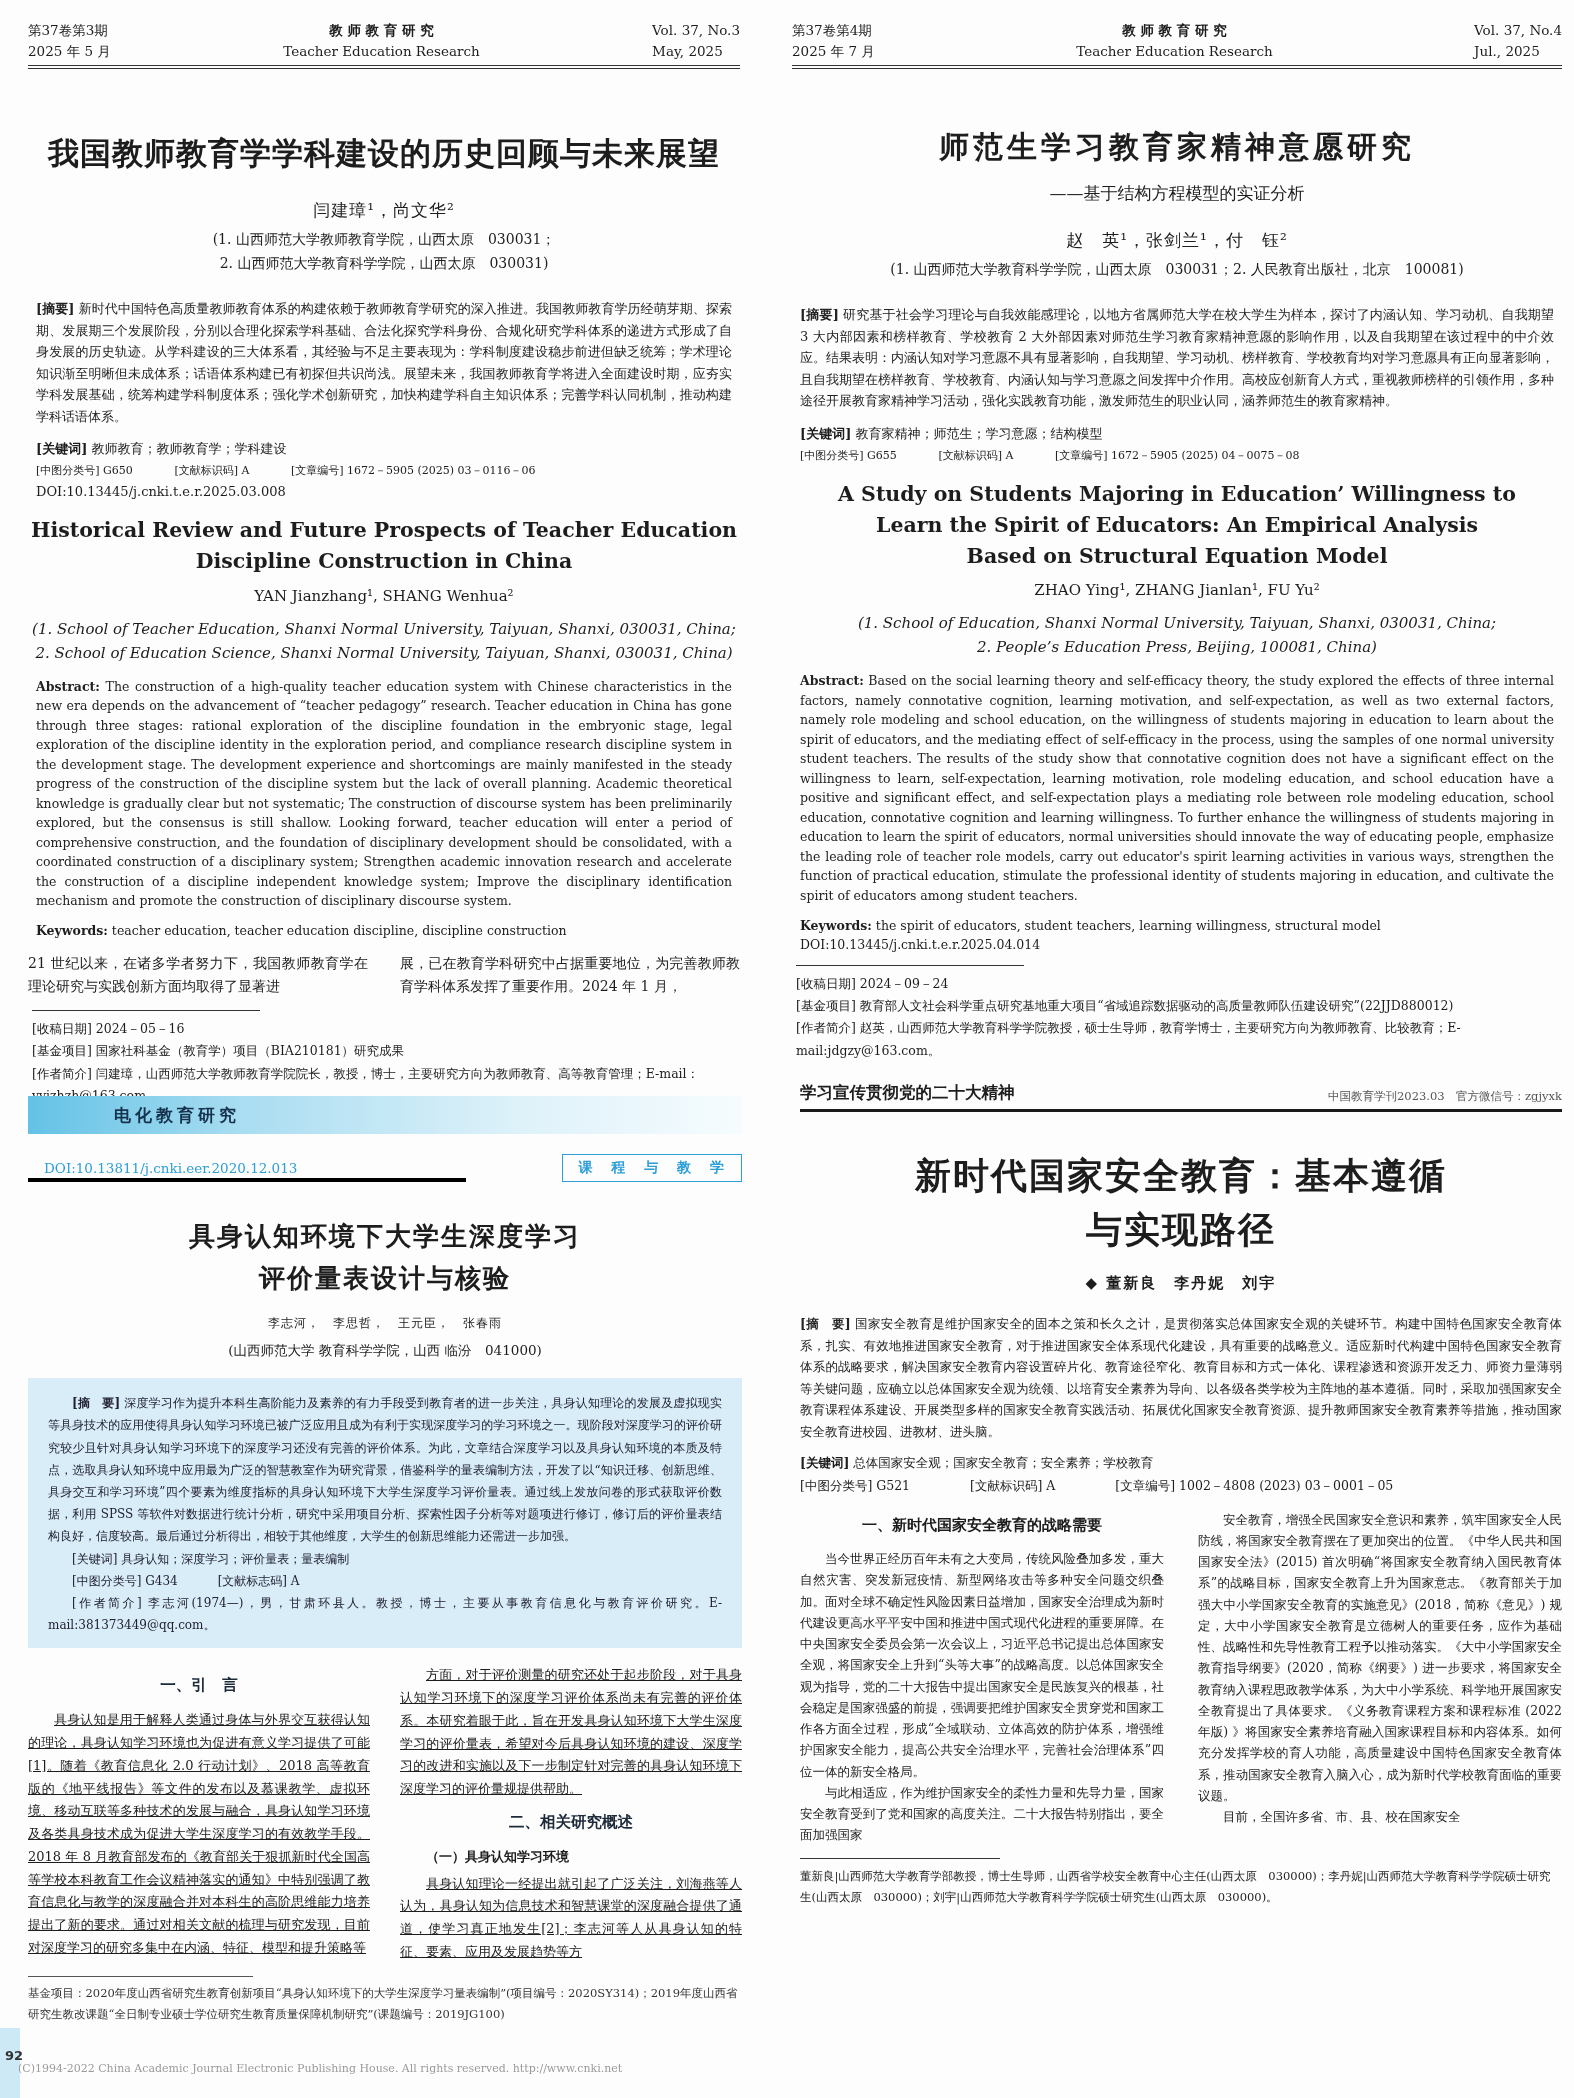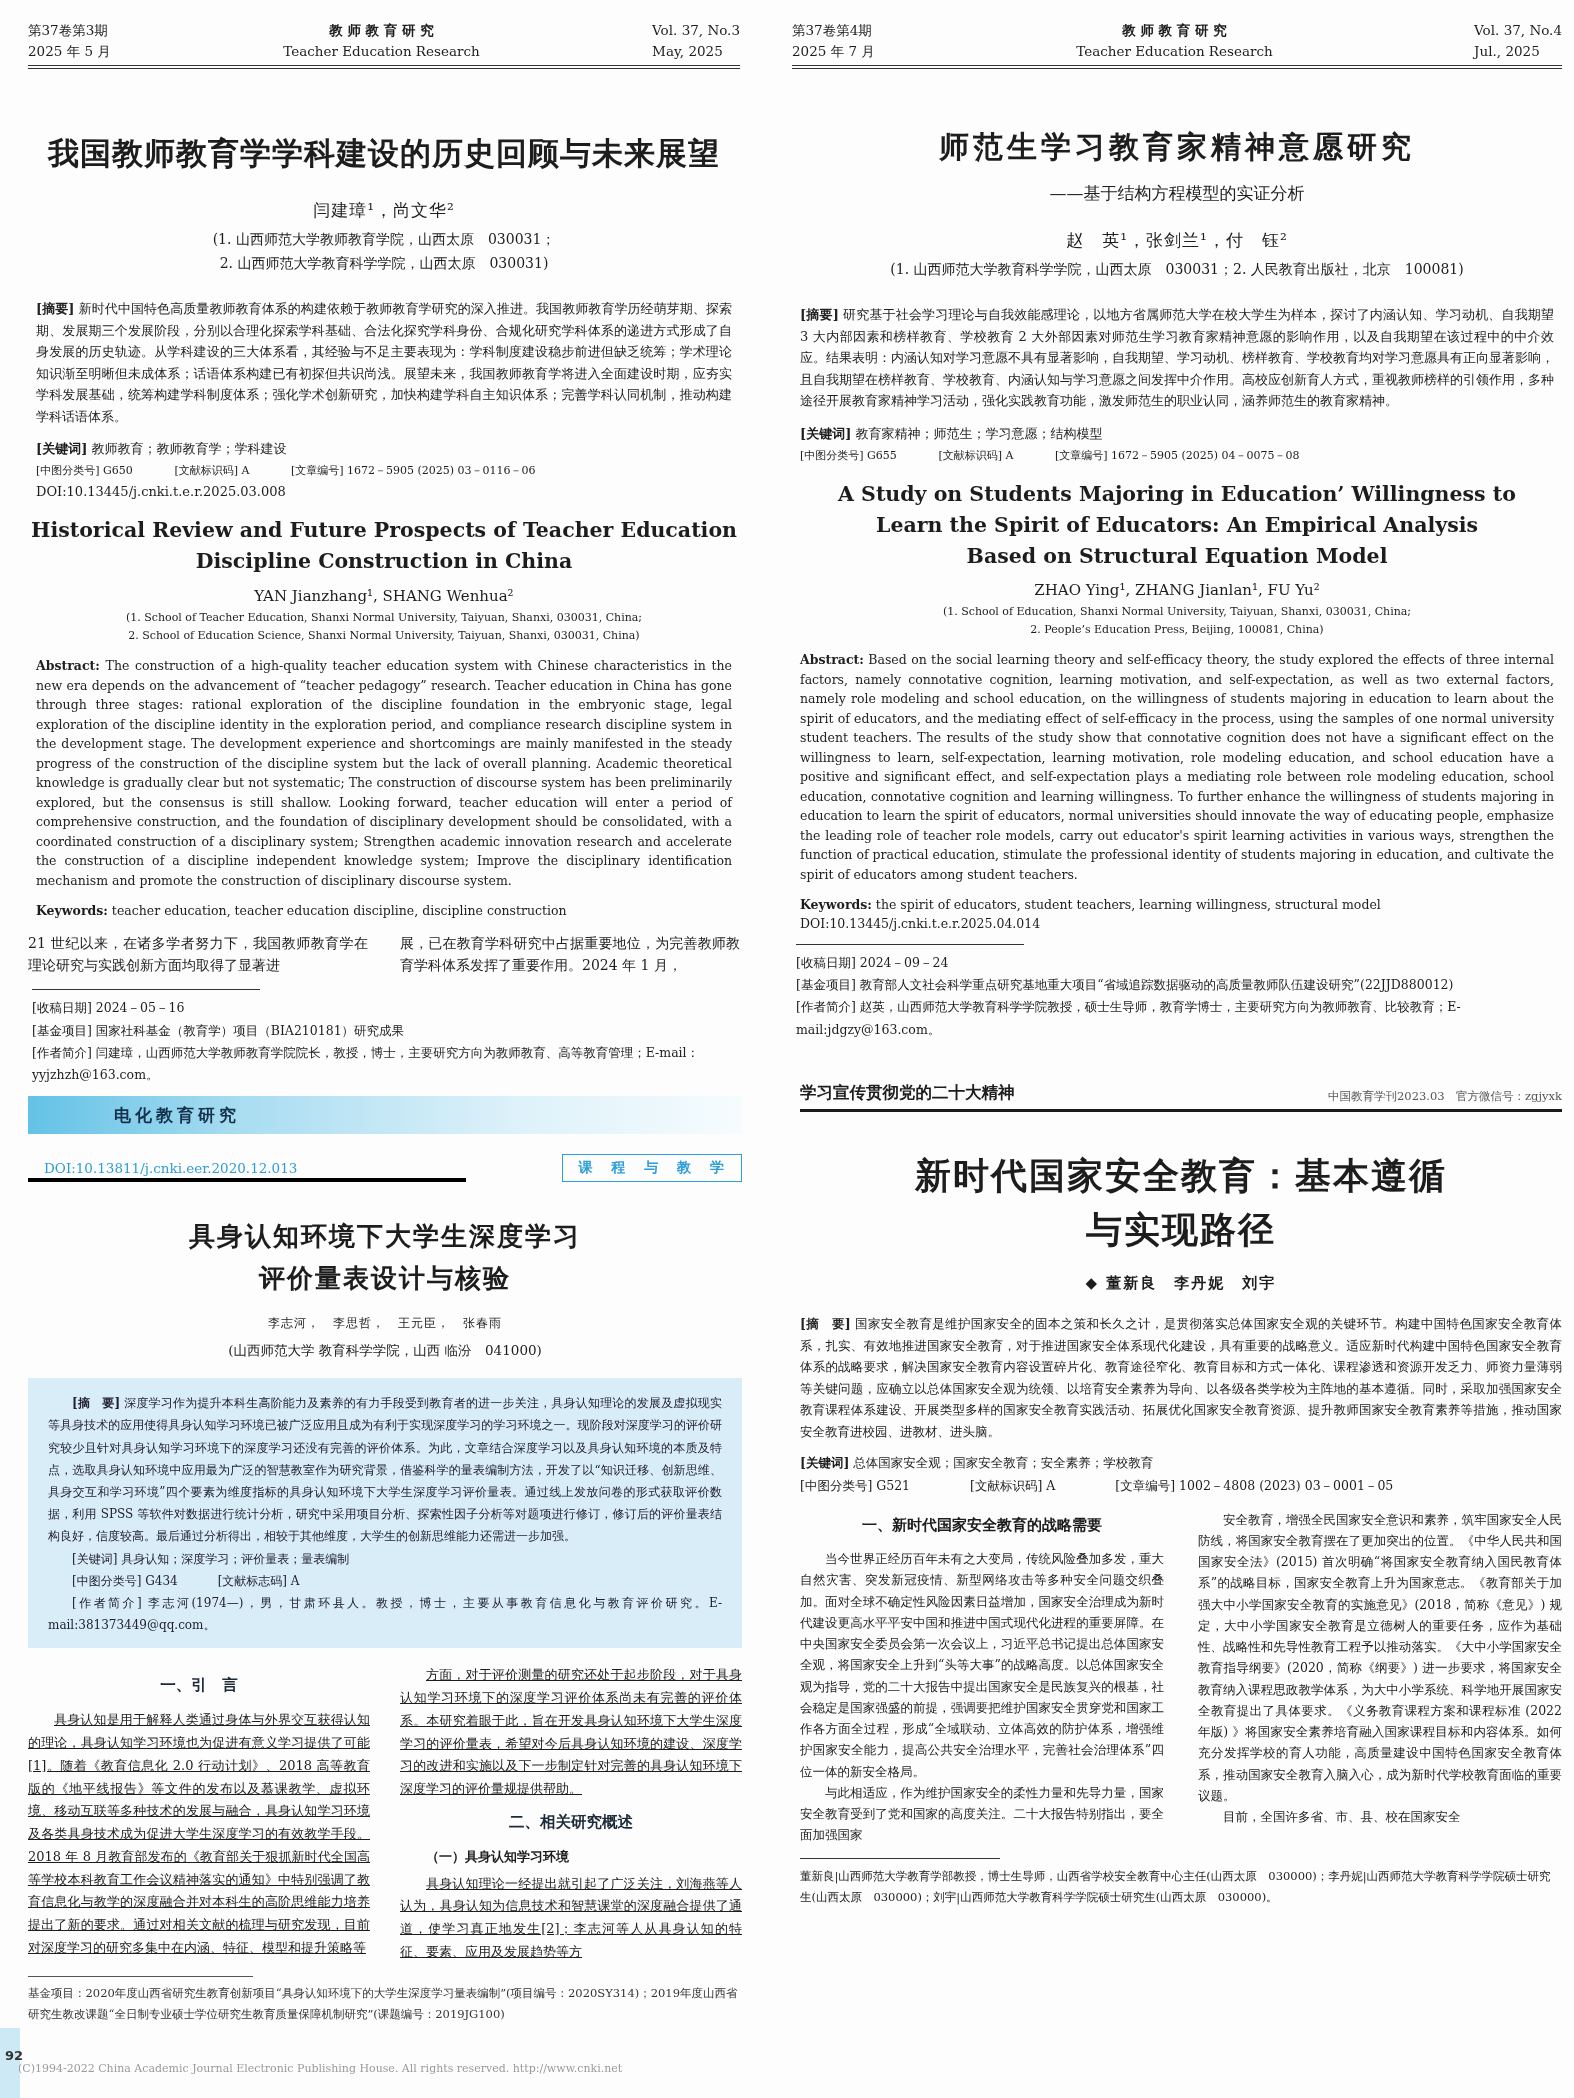--- a/index.html
+++ b/index.html
@@ -18,21 +18,21 @@
   .cn-sub{margin-top:14px;text-align:center;font-size:17px;}
   .cn-auth{margin-top:24px;text-align:center;font-size:17px;letter-spacing:1px;}
   .cn-affil{margin-top:6px;text-align:center;font-size:14px;line-height:1.7;}
   .cn-abs{margin-top:22px;font-size:13px;line-height:1.66;text-align:justify;padding:0 8px;color:#222;}
   .kwline{font-size:13px;margin-top:5px;padding:0 8px;}
   .metaline{font-size:11px;margin-top:5px;padding:0 8px;}
   .metaline span{margin-right:38px;}
   .doiline{font-size:13px;margin-top:6px;padding:0 8px;}
   .en-title{margin-top:16px;text-align:center;font-weight:bold;font-size:20.5px;line-height:1.5;}
   .en-auth{margin-top:10px;text-align:center;font-size:15px;}
-  .en-affil{margin-top:4px;text-align:center;font-size:11px;line-height:1.6;}
+  .en-affil{margin-top:12px;text-align:center;font-size:15px;font-style:italic;line-height:1.6;}
   .en-abs{margin-top:12px;font-size:12.5px;line-height:1.56;text-align:justify;padding:0 8px;color:#222;}
   .en-kw{margin-top:4px;font-size:12.5px;padding:0 8px;}
   .bodycols{display:flex;gap:32px;margin-top:14px;font-size:14px;line-height:1.6;text-align:justify;}
   .bodycols>div{flex:1;}
   .fnrule{width:228px;border-top:1.5px solid #333;margin-top:13px;margin-left:4px;}
   .fn{font-size:12.5px;line-height:1.78;margin-top:7px;padding:0 4px;}
   .pgno{font-size:14px;margin-top:9px;padding-left:16px;}
   
   .band{height:38px;background:linear-gradient(90deg,#63c2e6 0%,#a9ddf1 30%,#dff2fa 70%,#f6fcfe 100%);
         display:flex;align-items:center;padding-left:86px;box-sizing:border-box;

